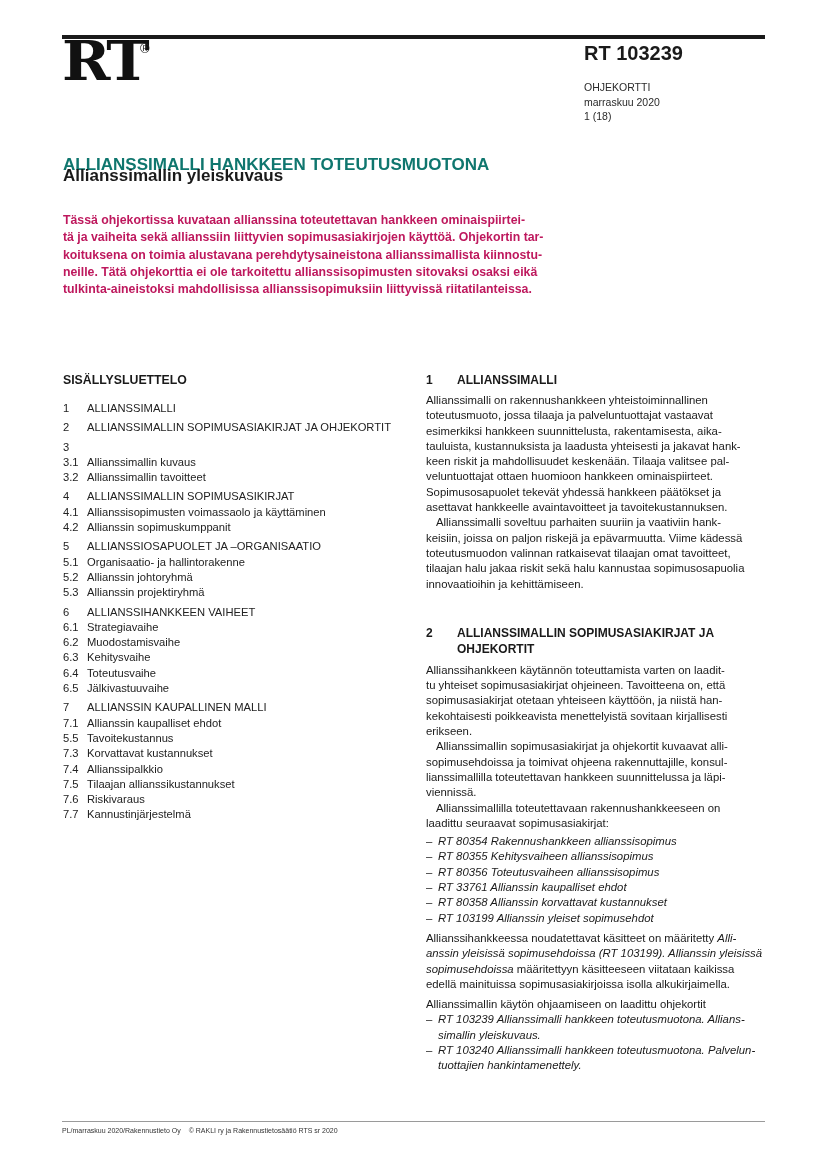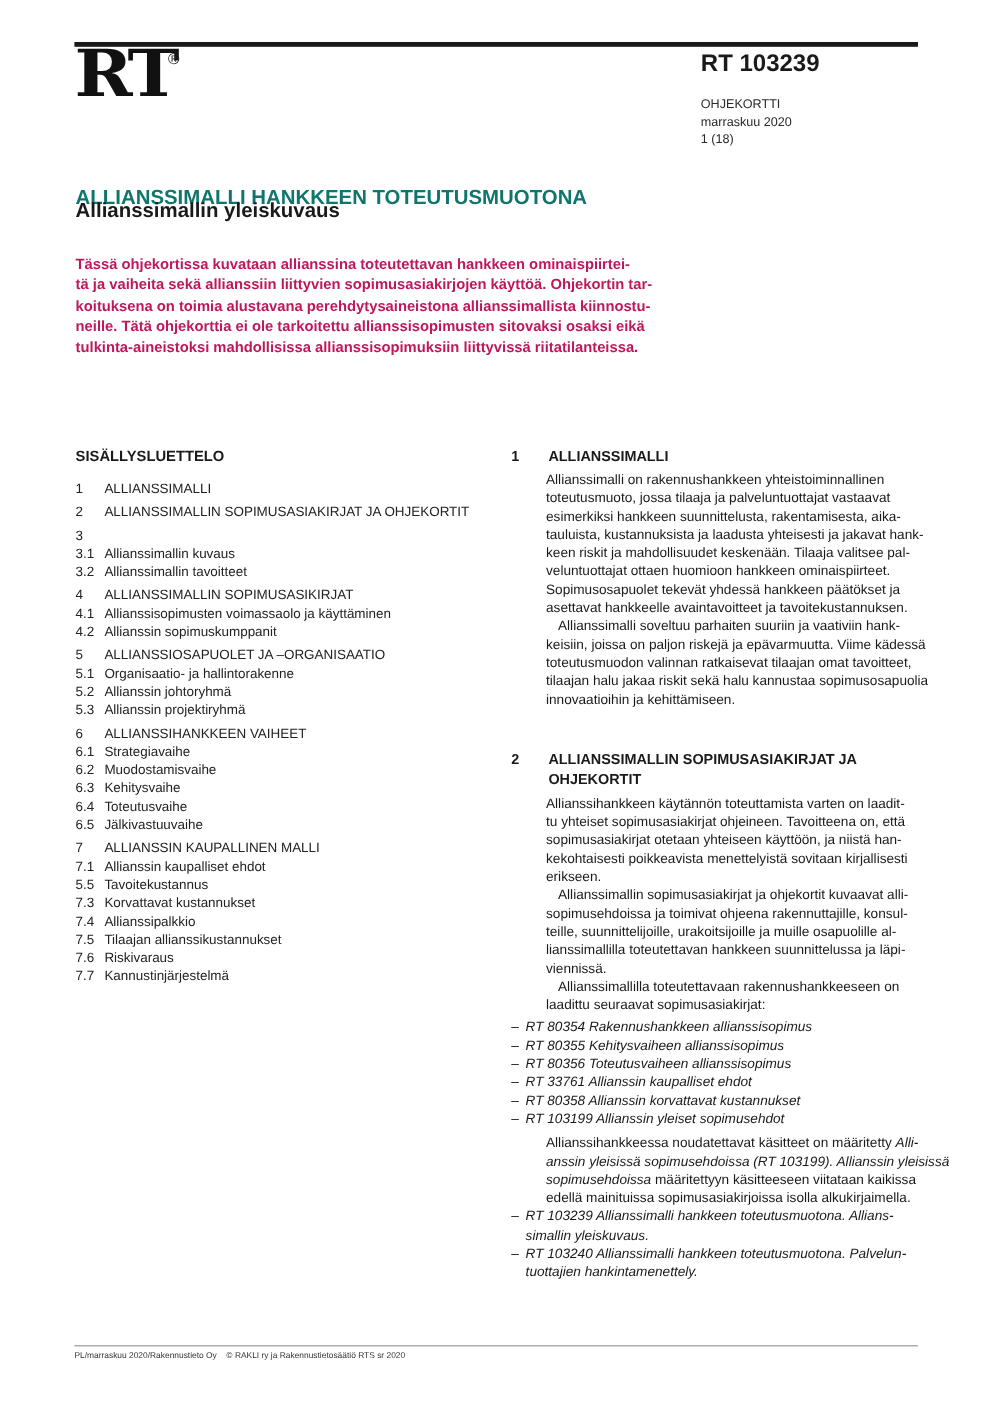--- a/index.html
+++ b/index.html
@@ -140,21 +140,20 @@
       display: flex;
       font-weight: bold;
       font-size: 12px;
       line-height: 16px;
     }
     .sec-num { width: 31px; flex: none; }
     .para {
       font-size: 11.35px;
       line-height: 15.3px;
       text-align: justify;
-      margin-left: 29px;
     }
     .para div { white-space: nowrap; }
     .para .j {
       display: flex;
       justify-content: space-between;
     }
     .indent { padding-left: 10px; }
     .dash-list {
       font-size: 11.35px;
       line-height: 15.3px;
@@ -377,21 +376,20 @@
   <div class="para" style="margin-top:6px;">
     <div>Allianssihankkeen käytännön toteuttamista varten on laadit-</div>
     <div>tu yhteiset sopimusasiakirjat ohjeineen. Tavoitteena on, että</div>
     <div>sopimusasiakirjat otetaan yhteiseen käyttöön, ja niistä han-</div>
     <div>kekohtaisesti poikkeavista menettelyistä sovitaan kirjallisesti</div>
     <div>erikseen.</div>
   </div>
   <div class="para">
     <div class="indent">Allianssimallin sopimusasiakirjat ja ohjekortit kuvaavat alli-</div>
     <div>sopimusehdoissa ja toimivat ohjeena rakennuttajille, konsul-</div>
-    <div>teille, suunnittelijoille, urakoitsijoille ja muille osapuolille al-</div>
     <div>lianssimallilla toteutettavan hankkeen suunnittelussa ja läpi-</div>
     <div>viennissä.</div>
   </div>
   <div class="para">
     <div class="indent">Allianssimallilla toteutettavaan rakennushankkeeseen on</div>
     <div>laadittu seuraavat sopimusasiakirjat:</div>
   </div>
   <div class="dash-list" style="margin-top:3px;">
     <div class="dash-item">
         <span class="dash">–</span>
@@ -417,20 +415,23 @@
         <span class="dash">–</span>
         <span>RT 103199 Allianssin yleiset sopimusehdot</span>
       </div>
   </div>
   <div class="para" style="margin-top:5px;">
     <div><span>Allianssihankkeessa noudatettavat käsitteet on määritetty </span><i>Alli-</i></div>
     <div><i>anssin yleisissä sopimusehdoissa (RT 103199). Allianssin yleisissä</i></div>
     <div><i>sopimusehdoissa</i><span> määritettyyn käsitteeseen viitataan kaikissa</span></div>
     <div>edellä mainituissa sopimusasiakirjoissa isolla alkukirjaimella.</div>
   </div>
+  <div class="para" style="margin-top:5px;">
+    <div>Allianssimallin käytön ohjaamiseen on laadittu ohjekortit</div>
+  </div>
   <div class="dash-list">
     <div class="dash-item">
         <span class="dash">–</span>
         <span>RT 103239 Allianssimalli hankkeen toteutusmuotona. Allians-</span>
       </div>
     <div class="cont">simallin yleiskuvaus.</div>
     <div class="dash-item">
         <span class="dash">–</span>
         <span>RT 103240 Allianssimalli hankkeen toteutusmuotona. Palvelun-</span>
       </div>

